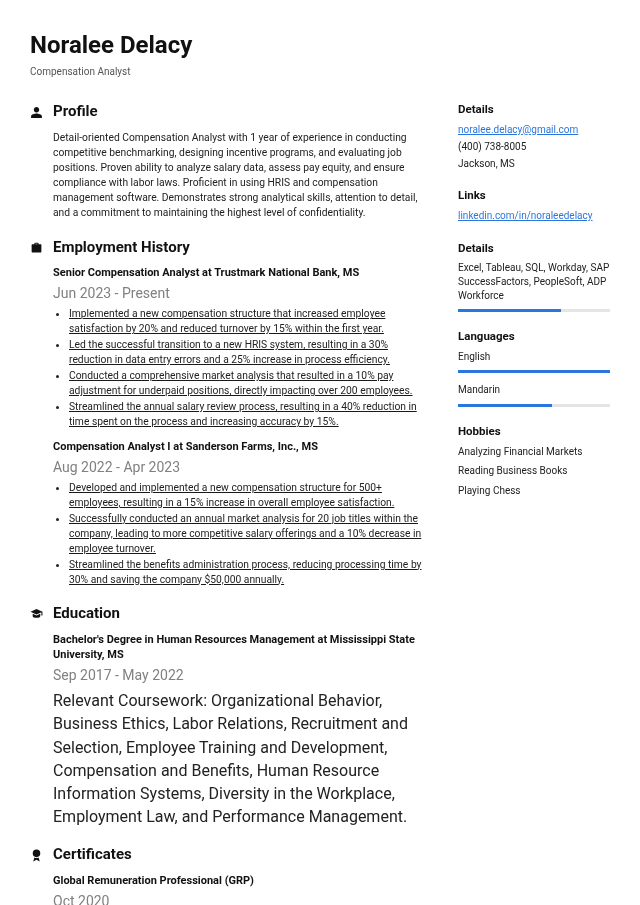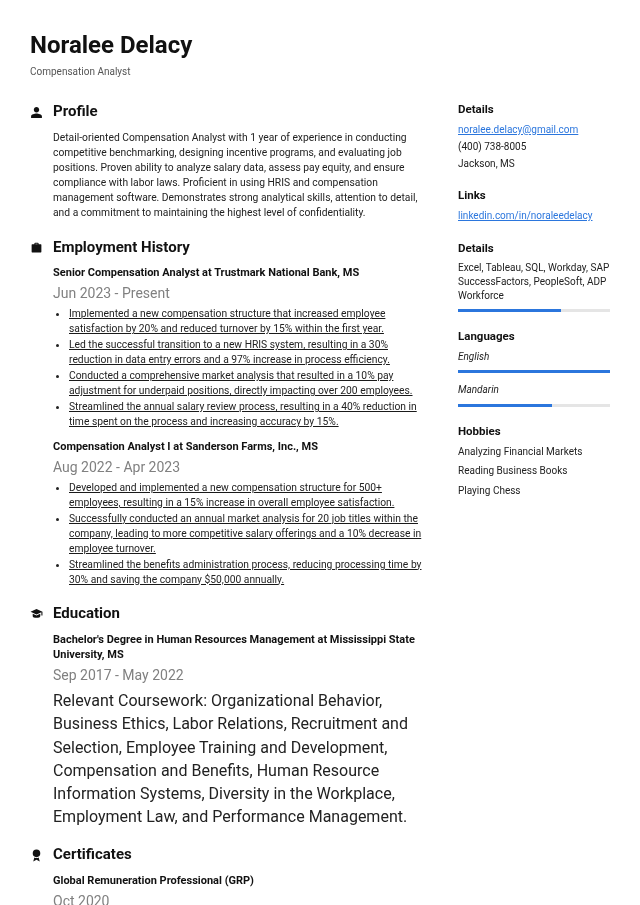--- a/index.html
+++ b/index.html
@@ -114,21 +114,20 @@
     height: 100%;
     background: #2b76dd;
     position: absolute;
     left: 0; top: 0;
   }
   .lang-item { margin-bottom: 2px; }
   .lang-label {
     font-size: 10px;
     color: #222;
     margin-bottom: 3px;
-    font-style: italic;
   }
   .hobby-item {
     font-size: 10px;
     color: #222;
     margin-bottom: 5px;
   }
 </style>
 </head>
 <body>
 
@@ -160,21 +159,21 @@
             </svg>
         </span>
         <span>Employment History</span>
       </div>
       <div id="employment-entries">
           <div class="entry">
             <div class="entry-title">Senior Compensation Analyst at Trustmark National Bank, MS</div>
             <div class="entry-dates">Jun 2023 - Present</div>
             <ul>
               <li>Implemented a new compensation structure that increased employee satisfaction by 20% and reduced turnover by 15% within the first year.</li>
-              <li>Led the successful transition to a new HRIS system, resulting in a 30% reduction in data entry errors and a 97% increase in process efficiency.</li>
+              <li>Led the successful transition to a new HRIS system, resulting in a 30% reduction in data entry errors and a 25% increase in process efficiency.</li>
               <li>Conducted a comprehensive market analysis that resulted in a 10% pay adjustment for underpaid positions, directly impacting over 200 employees.</li>
               <li>Streamlined the annual salary review process, resulting in a 40% reduction in time spent on the process and increasing accuracy by 15%.</li>
             </ul>
           </div>
           <div class="entry">
             <div class="entry-title">Compensation Analyst I at Sanderson Farms, Inc., MS</div>
             <div class="entry-dates">Aug 2022 - Apr 2023</div>
             <ul>
               <li>Developed and implemented a new compensation structure for 500+ employees, resulting in a 15% increase in overall employee satisfaction.</li>
               <li>Successfully conducted an annual market analysis for 20 job titles within the company, leading to more competitive salary offerings and a 10% decrease in employee turnover.</li>

